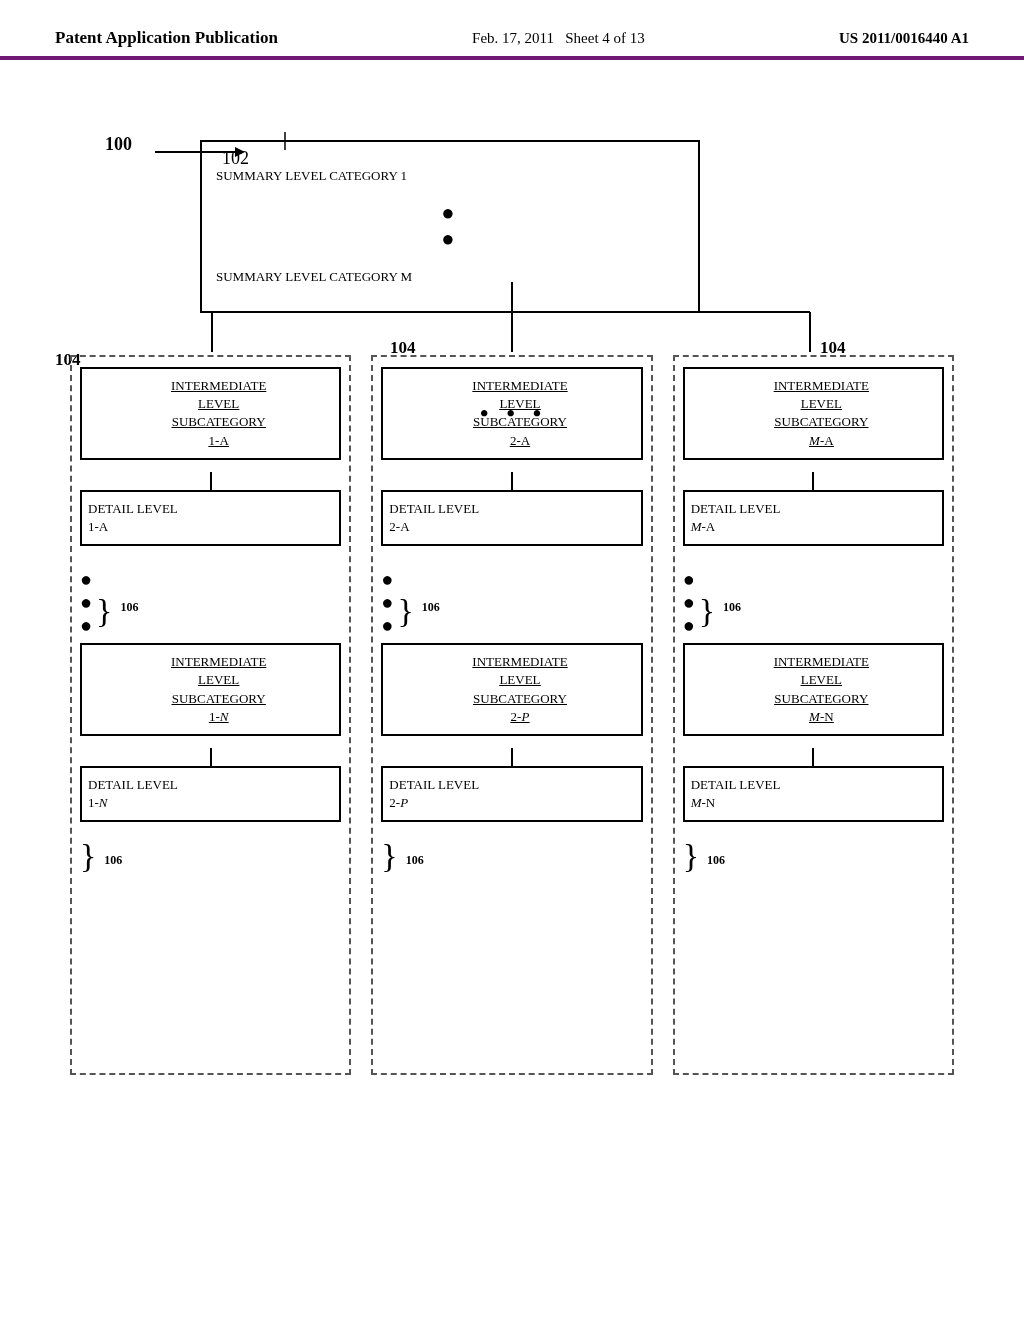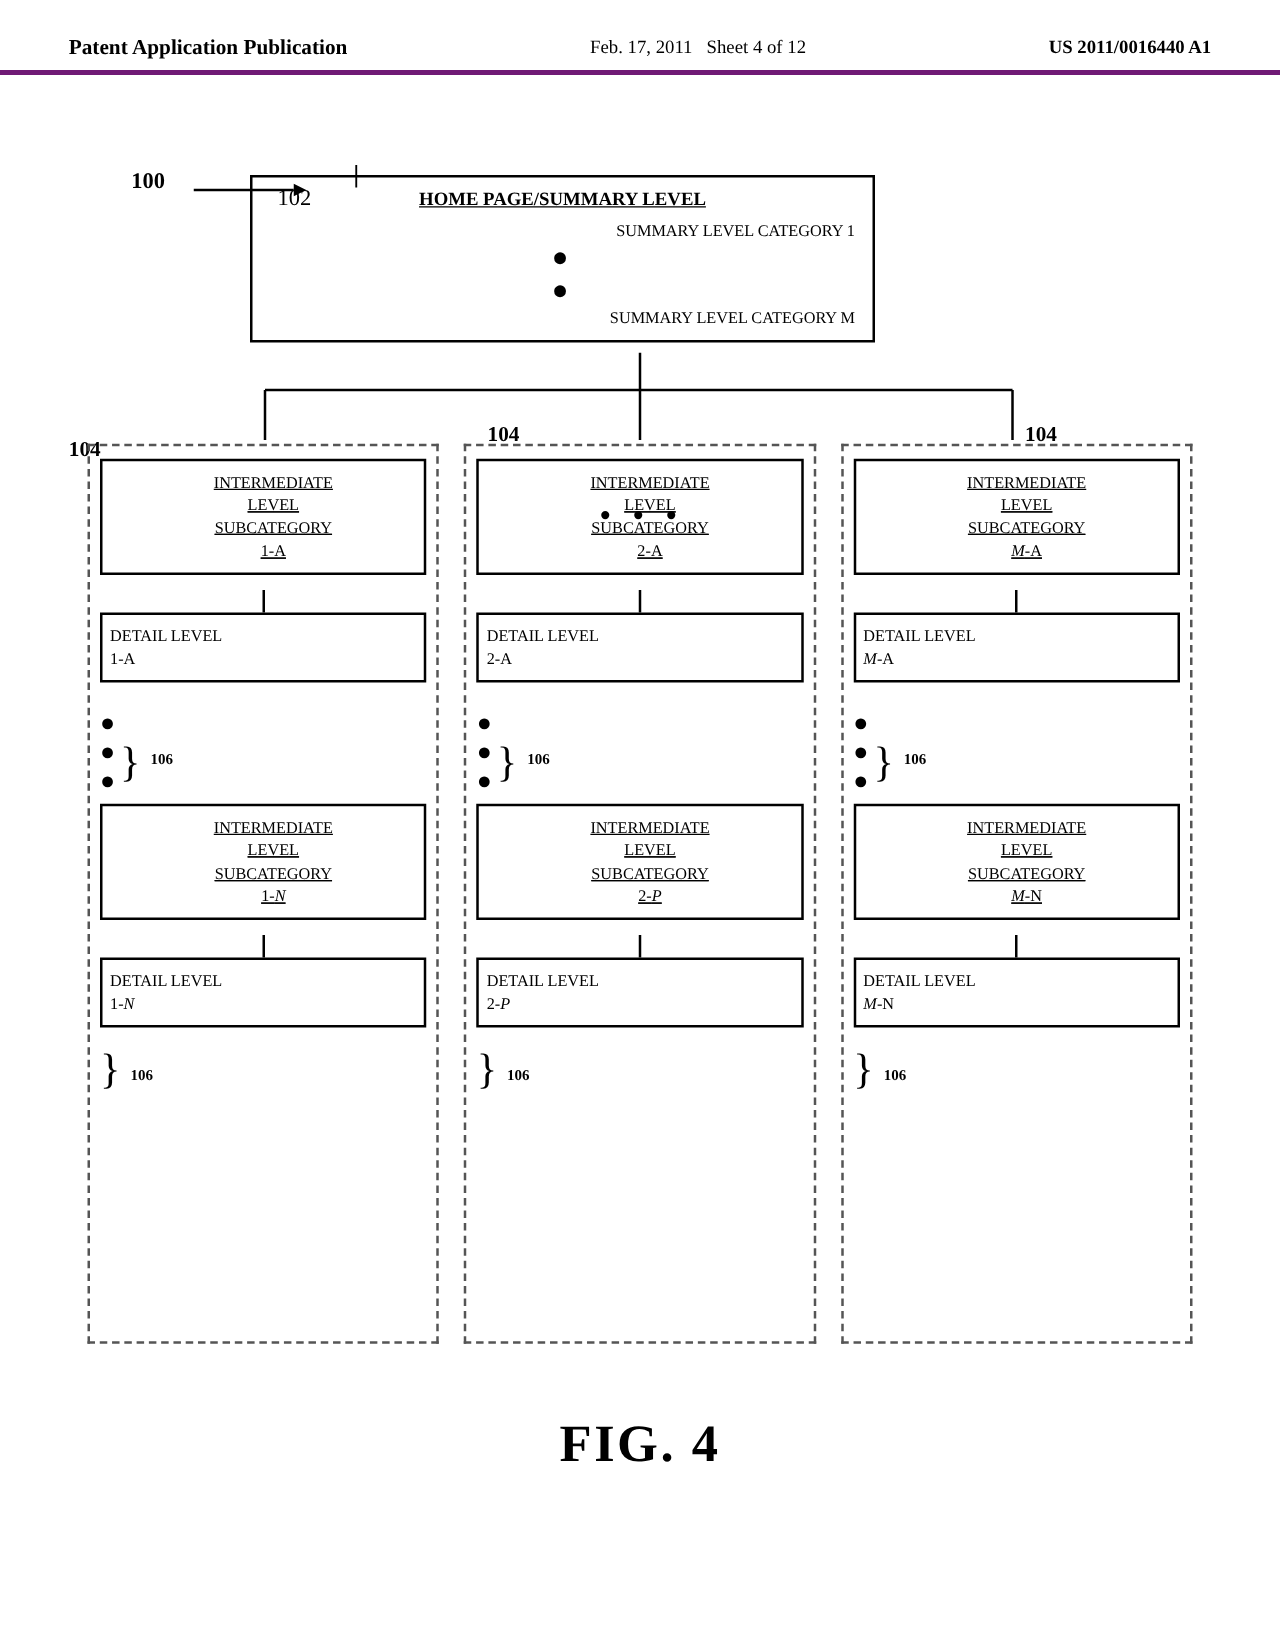--- a/index.html
+++ b/index.html
@@ -63,22 +63,21 @@
     }
     .summary-box-title {
       text-decoration: underline;
       font-size: 15px;
       font-weight: bold;
       text-align: center;
       margin-bottom: 8px;
     }
     .summary-box-item {
       font-size: 13px;
-      margin: 0 0;
-      text-align: right;
+      margin: 16px 0;
     }
     .summary-box-dots {
       text-align: center;
       font-size: 22px;
       letter-spacing: 4px;
       line-height: 1.2;
     }
 
     
     .label-100 {
@@ -189,40 +188,39 @@
       font-weight: bold;
     }
   </style>
 </head>
 <body>
 
 <div class="header">
   <div class="header-left">Patent Application Publication</div>
   <div class="header-center">
     <span>Feb. 17, 2011</span>&nbsp;&nbsp;
-    <span>Sheet 4 of 12</span>
+    <span>Sheet 4 of 13</span>
   </div>
   <div class="header-right">US 2011/0016440 A1</div>
 </div>
 
 <div class="diagram-area">
 
   <div class="label-100">100</div>
 
   <div style="position:absolute; top:88px; left:222px; font-size:18px; font-weight:normal;">102</div>
 
   <svg style="position:absolute; top:62px; left:100px; width:230px; height:55px;">
     <line x1="55" y1="30" x2="135" y2="30" stroke="#000" stroke-width="2"></line>
     <polygon points="135,25 145,30 135,35" fill="#000"></polygon>
 
     <line x1="185" y1="10" x2="185" y2="28" stroke="#000" stroke-width="1.5"></line>
   </svg>
 
   <div class="summary-box">
-    <div class="summary-box-title">HOME PAGE/SUMMARY LEVEL</div>
     <div class="summary-box-item">SUMMARY LEVEL CATEGORY 1</div>
     <div class="summary-box-dots">●<br>●</div>
     <div class="summary-box-item">SUMMARY LEVEL CATEGORY M</div>
   </div>
 
   <svg style="position:absolute; top:222px; left:60px; width:904px; height:80px;">
 
     <line x1="452" y1="0" x2="452" y2="30" stroke="#000" stroke-width="2"></line>
 
     <line x1="152" y1="30" x2="750" y2="30" stroke="#000" stroke-width="2"></line>
@@ -369,15 +367,14 @@
         <span><em>M</em>-N</span>
       </div>
       <div style="display:flex; align-items:flex-end; margin-top:4px;">
         <span style="font-size:34px; line-height:0.7;">}</span>
         <span class="label-106">106</span>
       </div>
     </div>
 
   </div>
 
-  <div class="fig-label">FIG. 4</div>
 
 </div>
 
 </body></html>

